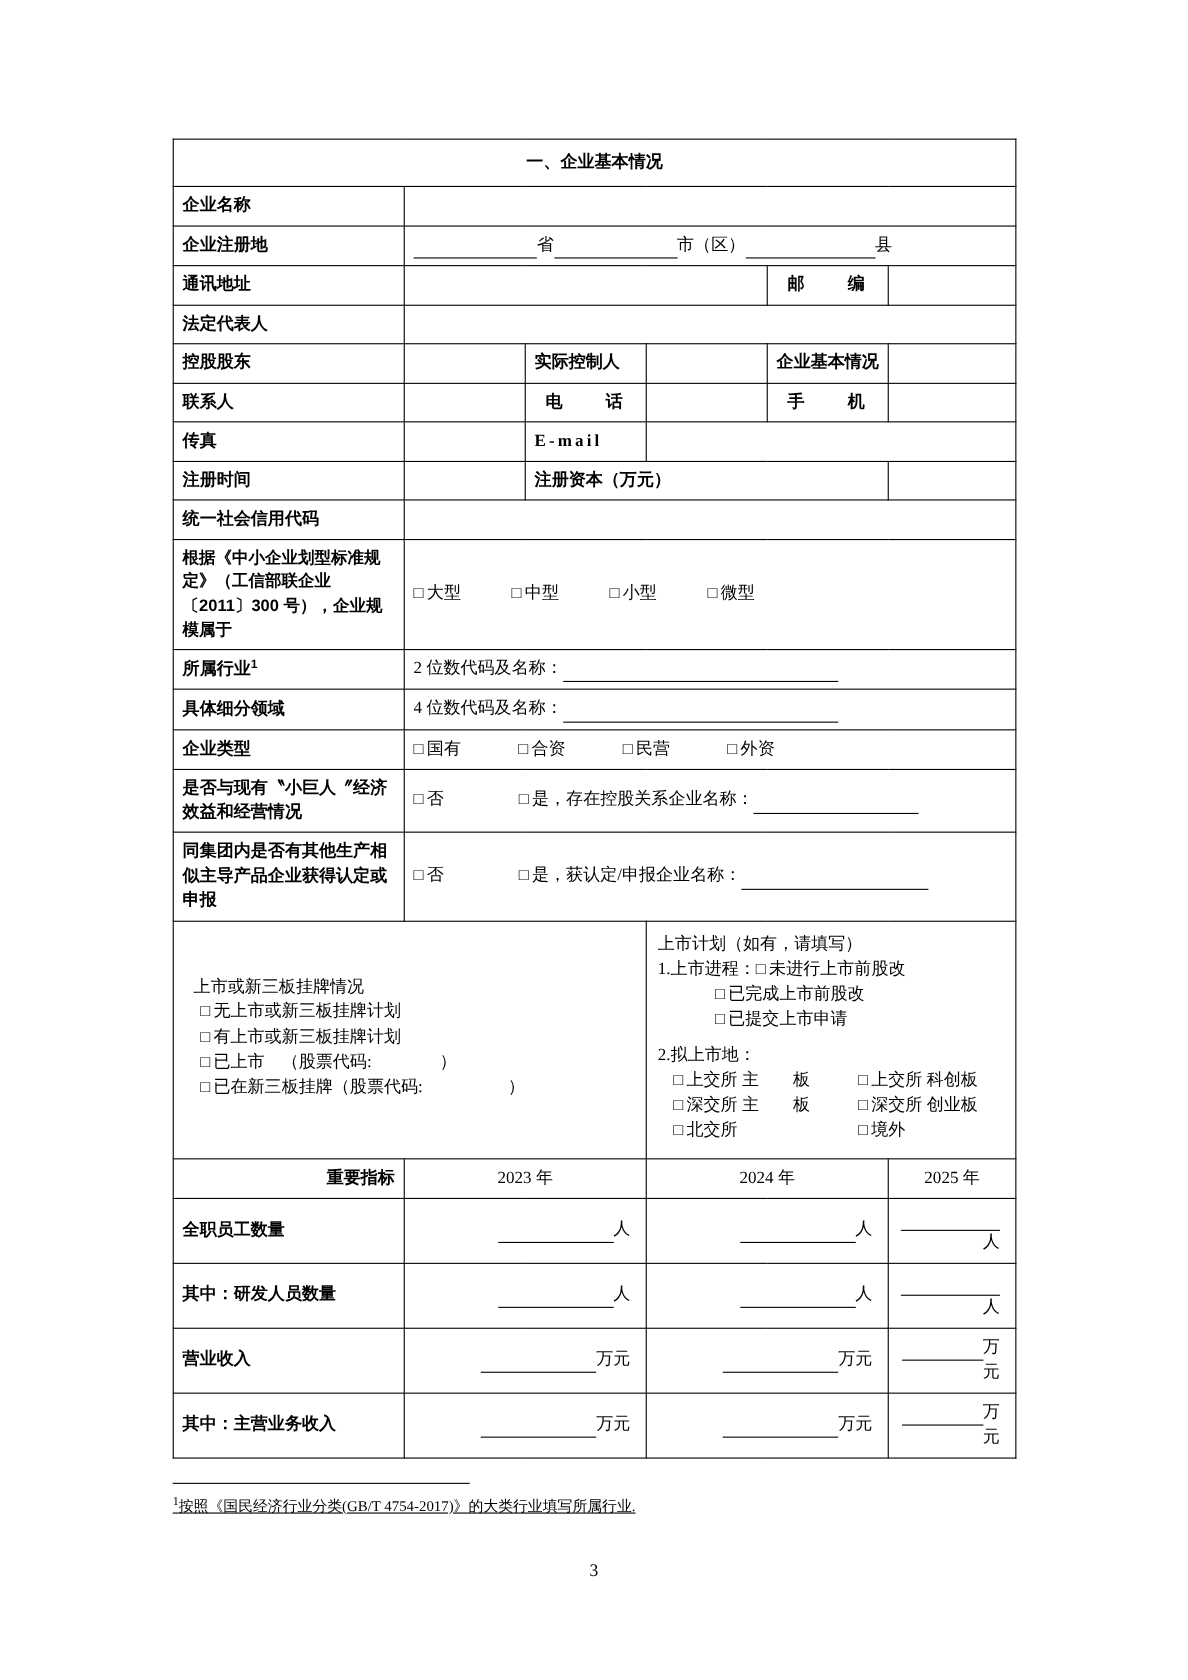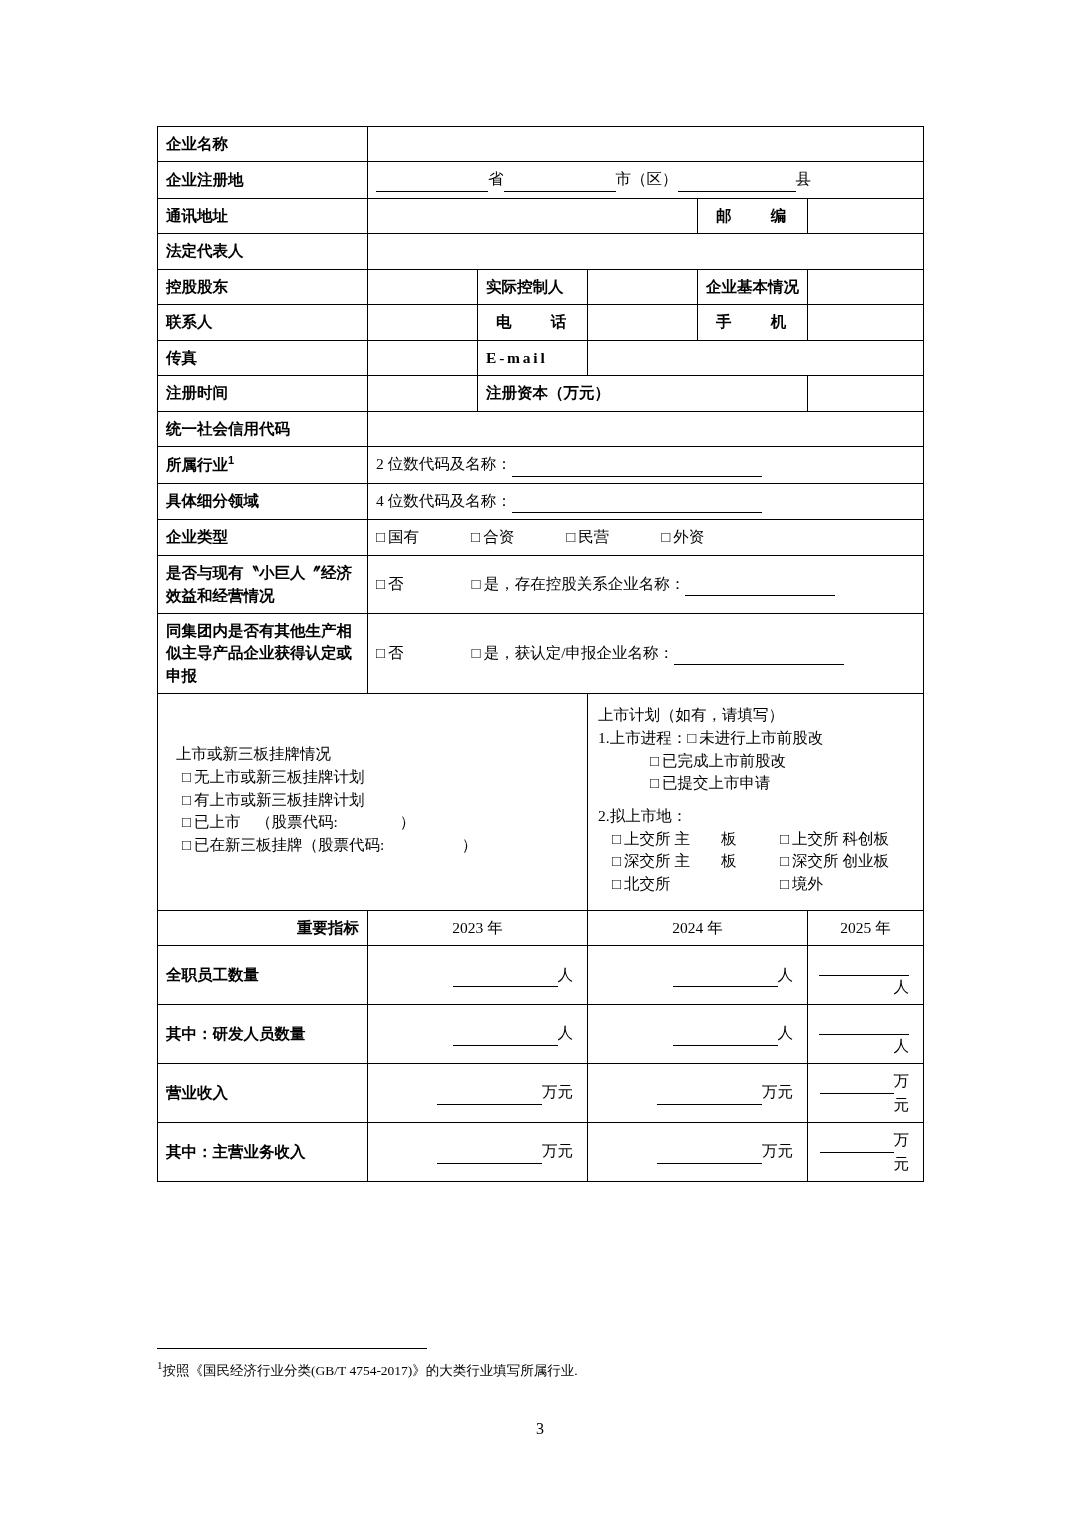--- a/index.html
+++ b/index.html
@@ -115,20 +115,21 @@
     width: 766px;
   }
   .fn-rule {
     width: 270px;
     border-top: 1px solid #000;
     margin-bottom: 8px;
   }
   .footnote {
     font-size: 13.5px;
     line-height: 1.5;
+    text-decoration: underline;
   }
   .pageno {
     position: absolute;
     left: 0;
     top: 1420px;
     width: 1080px;
     text-align: center;
     font-size: 16px;
   }
   .nowrap { white-space: nowrap; }
@@ -143,20 +144,23 @@
       <colgroup>
         <col style="width:210px">
         <col style="width:110px">
         <col style="width:110px">
         <col style="width:110px">
         <col style="width:110px">
         <col style="width:116px">
       </colgroup>
 
       <tbody>
+          <tr>
+        <td colspan="6" class="section-title">一、企业基本情况</td>
+      </tr>
 
       <tr>
         <td class="lbl">企业名称</td>
         <td colspan="5">&nbsp;</td>
       </tr>
 
       <tr>
         <td class="lbl">企业注册地</td>
         <td colspan="5" class="regline">
           <span class="u" style="width:112px">&nbsp;</span><span>省</span><span class="u" style="width:112px">&nbsp;</span><span>市（区）</span><span class="u" style="width:118px">&nbsp;</span><span>县</span>
@@ -205,20 +209,26 @@
         <td>&nbsp;</td>
         <td colspan="3" class="lbl">注册资本（万元）</td>
         <td>&nbsp;</td>
       </tr>
 
       <tr>
         <td class="lbl">统一社会信用代码</td>
         <td colspan="5">&nbsp;</td>
       </tr>
 
+      <tr>
+        <td class="lbl-sm" style="font-size:15px">根据《中小企业划型标准规定》（工信部联企业〔2011〕300 号），企业规模属于</td>
+        <td colspan="5">
+          <span class="opt chk" style="margin-right:46px">大型</span><span class="opt chk" style="margin-right:46px">中型</span><span class="opt chk" style="margin-right:46px">小型</span><span class="opt chk">微型</span>
+        </td>
+      </tr>
 
       <tr>
         <td class="lbl"><span>所属行业</span><span class="small-note">1</span></td>
         <td colspan="5"><span>2 位数代码及名称：</span><span class="u" style="width:250px">&nbsp;</span></td>
       </tr>
 
       <tr>
         <td class="lbl">具体细分领域</td>
         <td colspan="5"><span>4 位数代码及名称：</span><span class="u" style="width:250px">&nbsp;</span></td>
       </tr>

